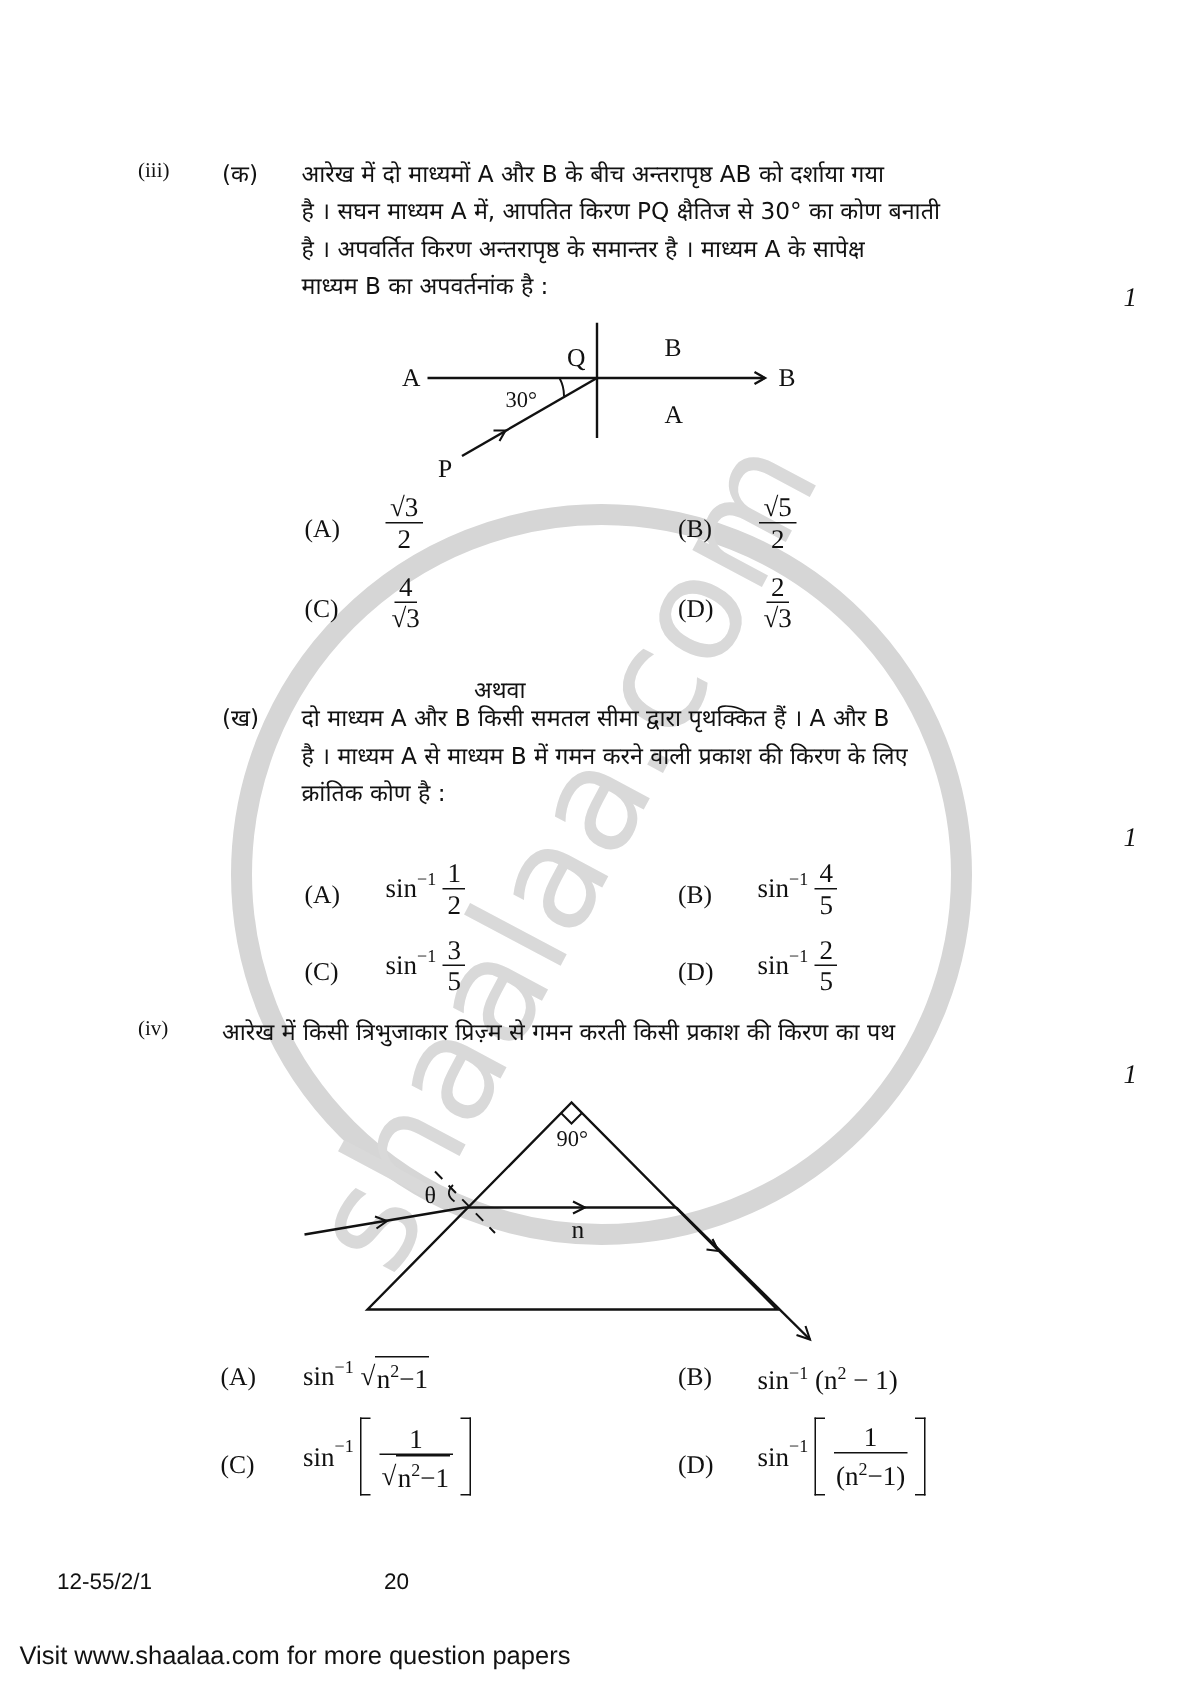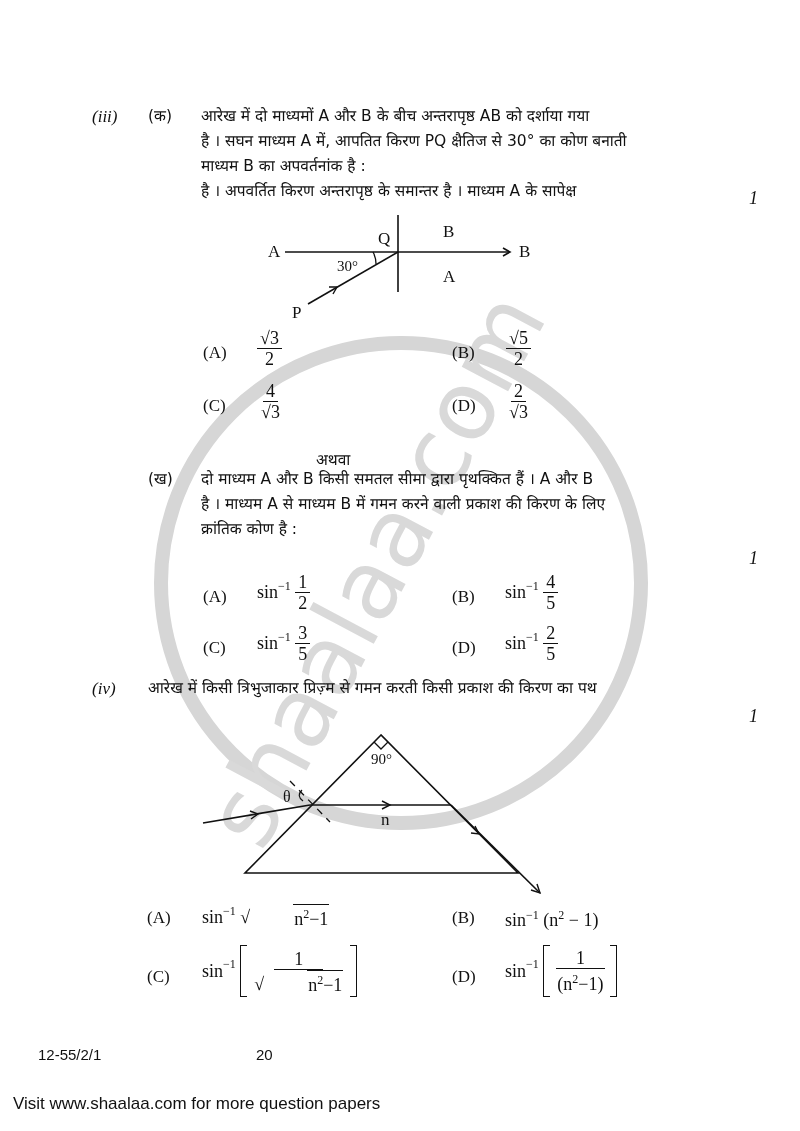--- a/index.html
+++ b/index.html
@@ -1,52 +1,52 @@
 <!DOCTYPE html>
 <html><head>
 <meta charset="utf-8">
 <style>
   html, body { margin:0; padding:0; background:#ffffff; }
   body { width:800px; height:1131px; position:relative; overflow:hidden; color:#111; font-family:"DejaVu Serif", serif; }
   .abs { position:absolute; }
   .hindi { font-family:"DejaVu Sans", sans-serif; font-size:15.5px; line-height:25px; }
-  .qnum { font-family:"Liberation Serif", serif; font-size:17px;font-style:italic; }
+  .qnum { font-family:"Liberation Serif", serif; font-size:14px; }
   .para { text-align:justify; text-align-last:left; }
   .marks { font-family:"Liberation Serif", serif; font-style:italic; font-size:18px; }
   .opt-label { font-family:"Liberation Serif", serif; font-size:17px; }
   .math { font-family:"Liberation Serif", serif; font-size:18px; }
   .frac { display:inline-flex; flex-direction:column; align-items:center; vertical-align:middle; line-height:20px; }
   .frac .num { padding:0 3px; border-bottom:1.3px solid #111; }
   .frac .den { padding:0 3px; }
   sup { font-size:12px; }
   .sqrt { display:inline-flex; align-items:flex-end; }
   .sqrt .rad { font-size:18px; }
-  .sqrt .over { border-top:1.3px solid #111; padding:0 1px; line-height:18px;margin-left:43px; }
+  .sqrt .over { border-top:1.3px solid #111; padding:0 1px; line-height:18px; }
   .bracket { display:inline-flex; align-items:center; vertical-align:middle; }
   .bracket .lb, .bracket .rb { width:6px; height:50px; border:1.3px solid #111; }
   .bracket .lb { border-right:none; }
   .bracket .rb { border-left:none; }
   .footer { font-family:"Liberation Sans", sans-serif; }
   .watermark { pointer-events:none; }
 </style>
 </head>
 <body>
 
 <svg class="abs watermark" style="left:0;top:0" width="800" height="1131">
   <circle cx="401" cy="583" r="240" fill="none" stroke="#d6d6d6" stroke-width="14"></circle>
   <text x="0" y="0" transform="translate(405,585) rotate(-62)" text-anchor="middle" font-family="DejaVu Sans, sans-serif" font-size="96" fill="#d9d9d9">shaalaa.com</text>
 </svg>
 
 <div class="abs qnum" style="left:92px;top:107px">(iii)</div>
 <div class="abs hindi" style="left:148px;top:104px">(क)</div>
 <div class="abs hindi para" style="left:201px;top:104px;width:520px">
   <div>आरेख में दो माध्यमों A और B के बीच अन्तरापृष्ठ AB को दर्शाया गया</div>
   <div>है । सघन माध्यम A में, आपतित किरण PQ क्षैतिज से 30° का कोण बनाती</div>
+  <div>है । अपवर्तित किरण अन्तरापृष्ठ के समान्तर है । माध्यम A के सापेक्ष</div>
   <div>माध्यम B का अपवर्तनांक है :</div>
-  <div>है । अपवर्तित किरण अन्तरापृष्ठ के समान्तर है । माध्यम A के सापेक्ष</div>
 </div>
 <div class="abs marks" style="left:749px;top:188px">1</div>
 
 <svg class="abs" style="left:240px;top:215px" width="320" height="110">
   <line x1="45" y1="37" x2="270" y2="37" stroke="#111" stroke-width="1.6"></line>
   <polyline points="263,33 270,37 263,41" fill="none" stroke="#111" stroke-width="1.6"></polyline>
   <line x1="158" y1="0" x2="158" y2="77" stroke="#111" stroke-width="1.6"></line>
   <line x1="68" y1="89" x2="158" y2="37" stroke="#111" stroke-width="1.6"></line>
   <polyline points="89,72 97,72 93,79" fill="none" stroke="#111" stroke-width="1.4"></polyline>
   <path d="M133,37 A25,25 0 0 1 136,49" fill="none" stroke="#111" stroke-width="1.3"></path>

